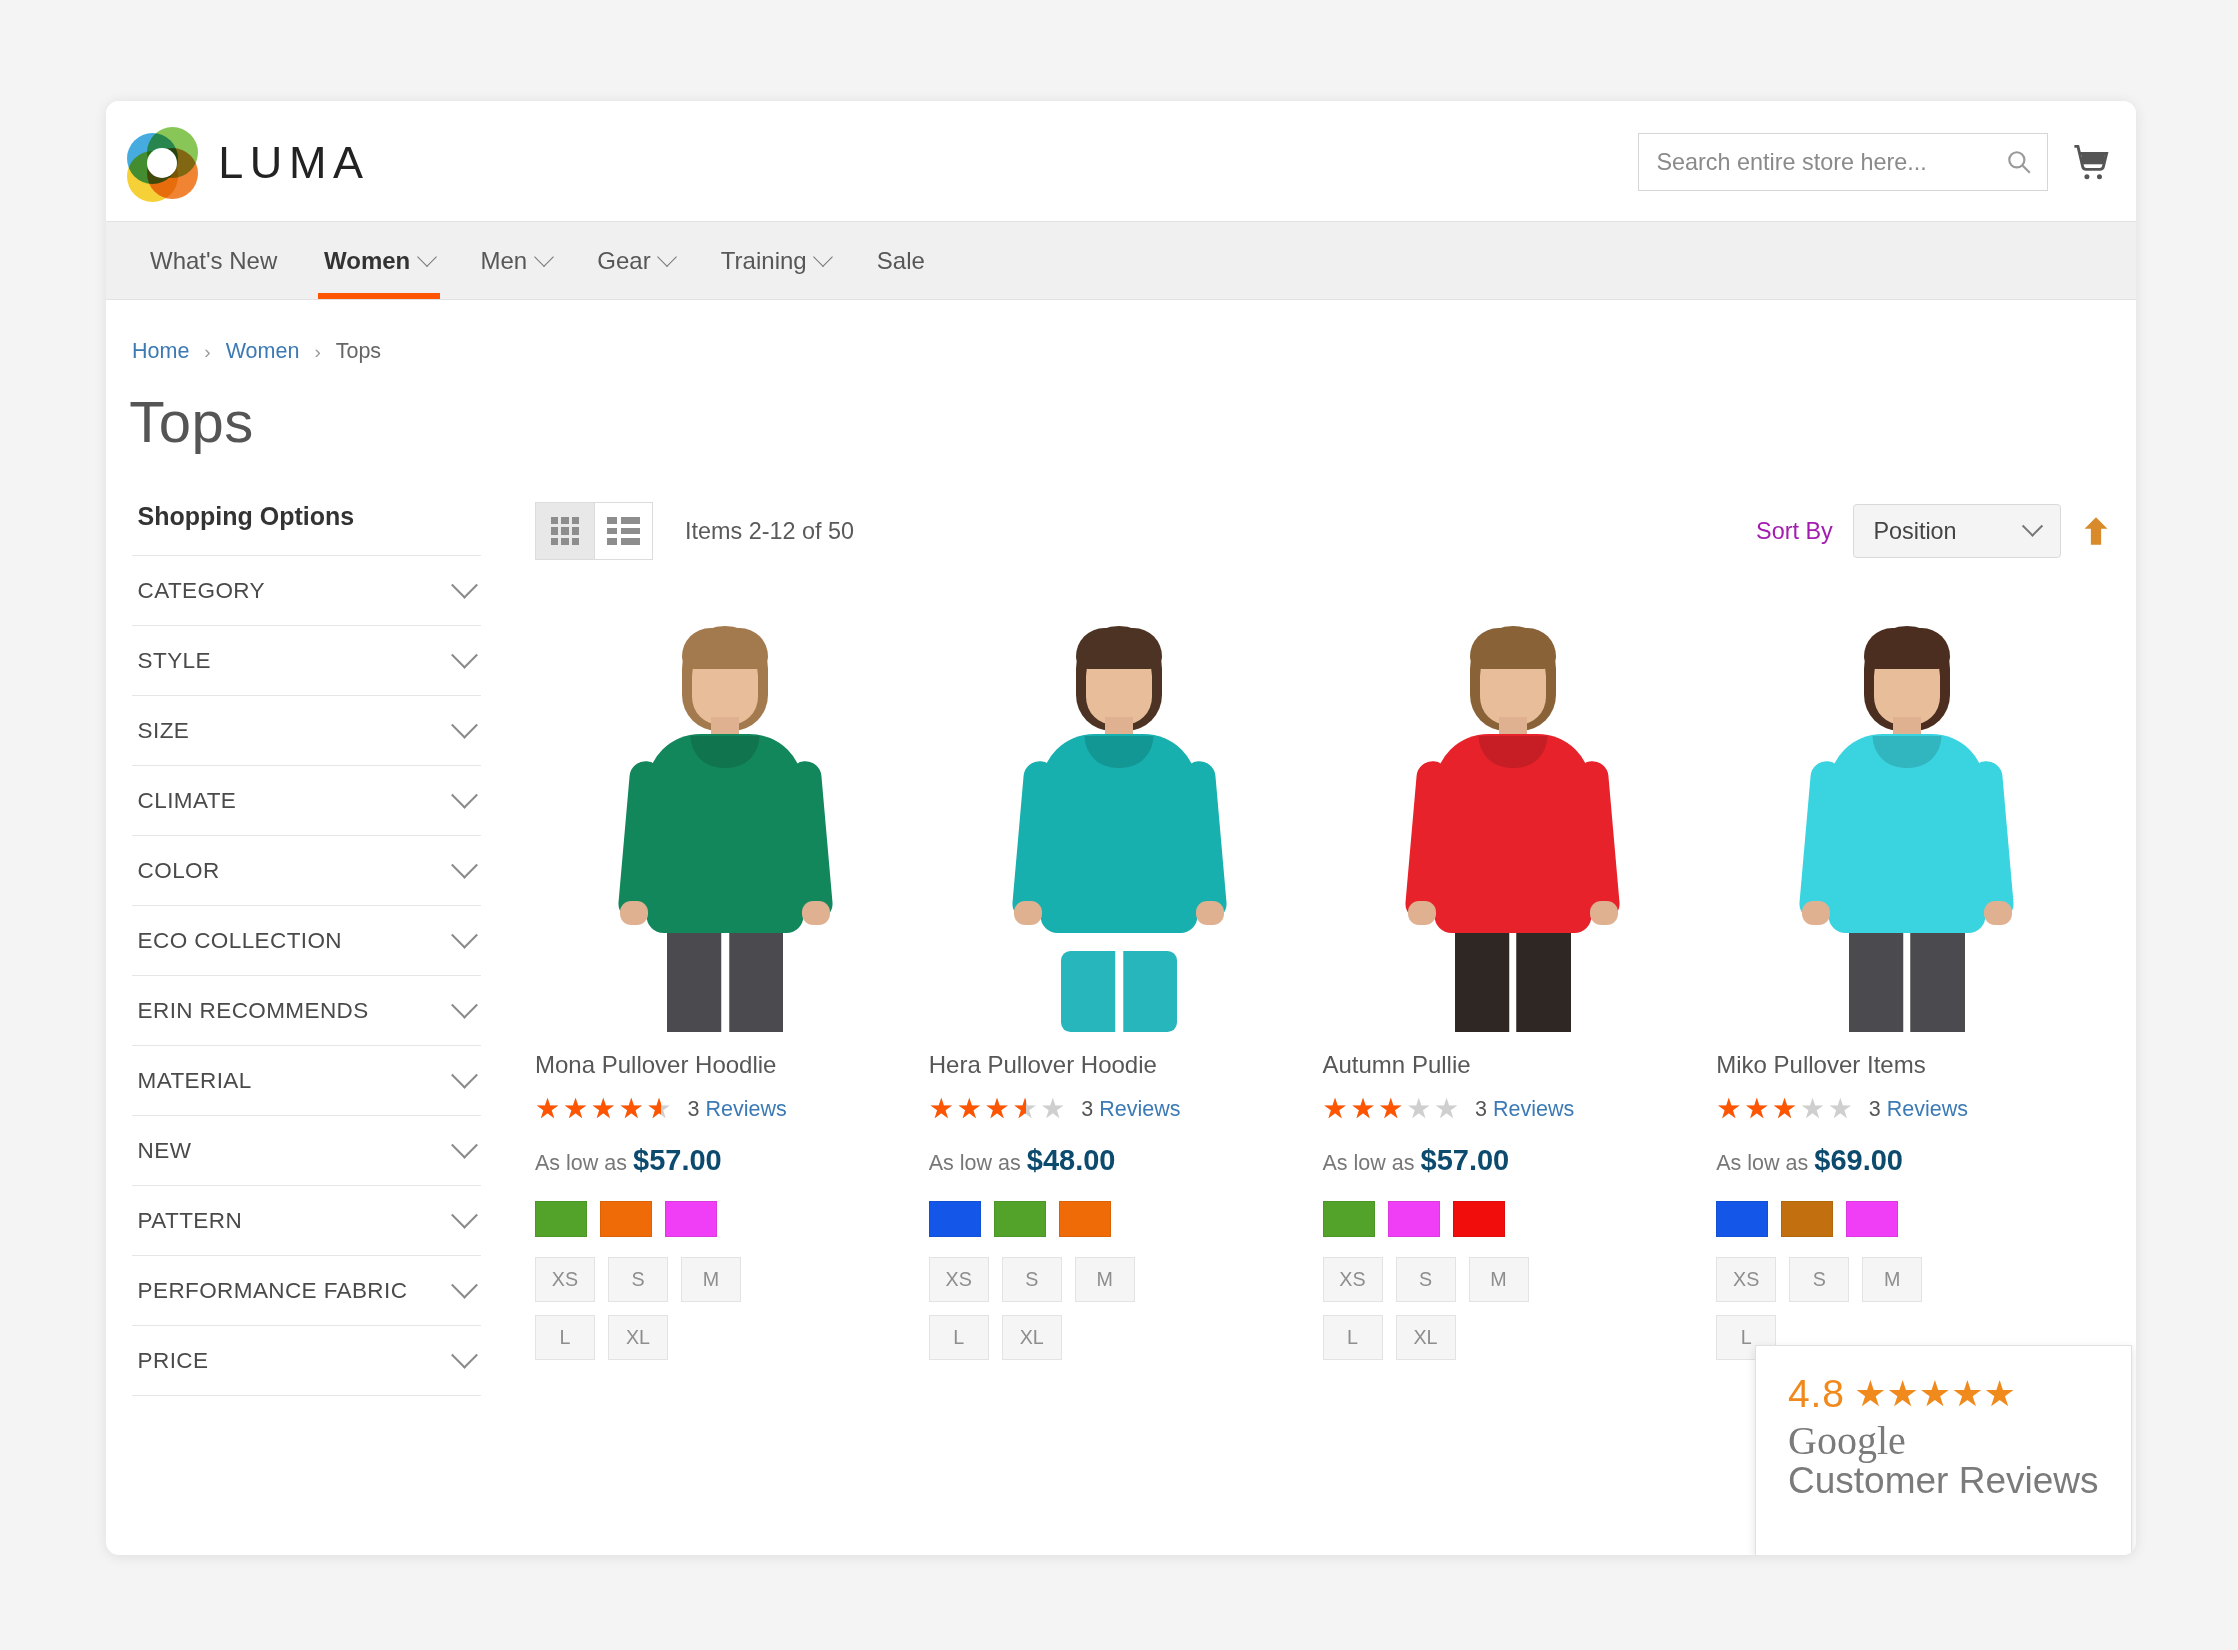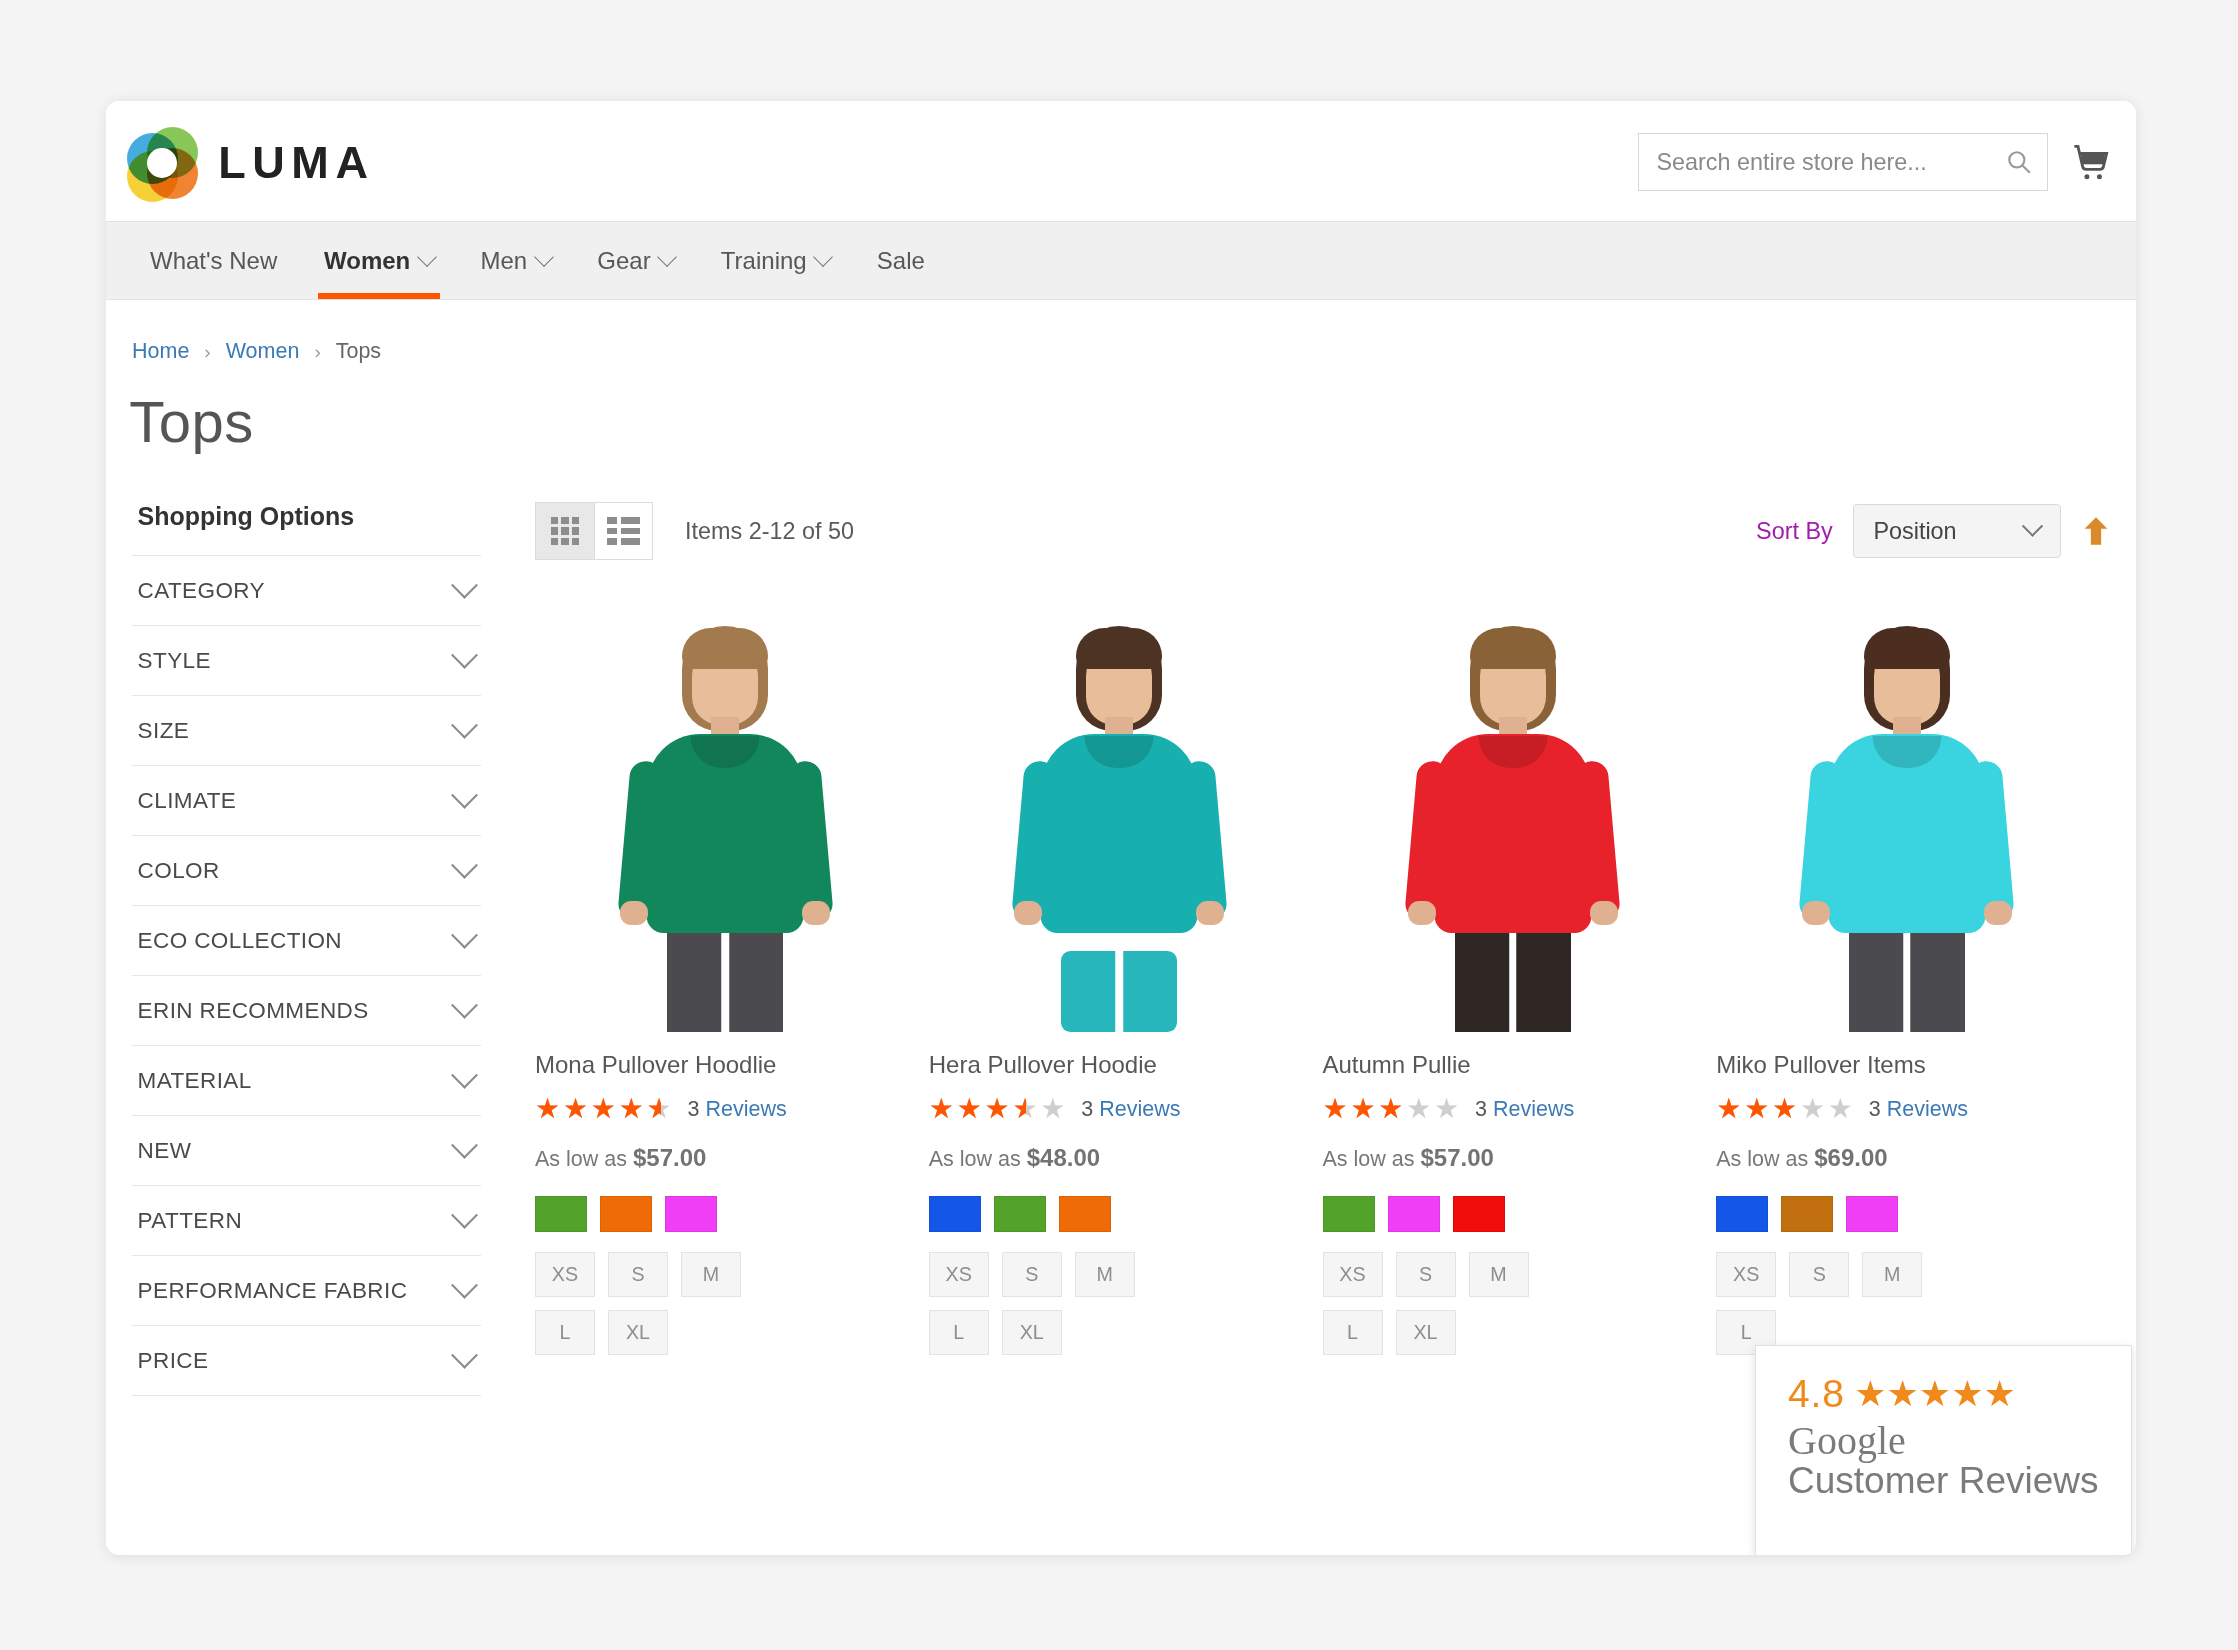--- a/index.html
+++ b/index.html
@@ -19,21 +19,21 @@
   
   .header{ position:relative; height:120px; background:#fff; }
   .logo-wrap{ position:absolute; left:20.6px; top:26px; display:flex; align-items:center; gap:20.6px; }
   .logo-mark{ position:relative; width:71px; height:71px; }
   .logo-mark .lobe{ position:absolute; width:51px; height:51px; border-radius:50%; mix-blend-mode:multiply; opacity:.92; }
   .lobe.b{ background:#36a5dd; left:0; top:5.6px; }
   .lobe.g{ background:#7ec14a; left:20.6px; top:0; }
   .lobe.o{ background:#f07a21; left:20.6px; top:20.6px; }
   .lobe.y{ background:#f5cd26; left:0; top:24px; }
   .logo-hole{ position:absolute; left:20.6px; top:20.6px; width:30px; height:30px; border-radius:50%; background:#fff; }
-  .logo-text{ font-size:45px; letter-spacing:6.6px; color:#222; font-weight:700; }
+  .logo-text{ font-size:45px; letter-spacing:6.6px; color:#222; font-weight:400; }
   .header-right{ position:absolute; right:24px; top:32px; display:flex; align-items:center; gap:20.6px; }
   .search-box{ position:relative; width:410px; height:58px; border:0.9px solid #d6d6d6; background:#fff; }
   .search-box input{
     width:100%; height:100%; border:0; outline:0; padding:0 51px 0 17px;
     font-size:23.4px; color:#333; font-family:"Liberation Sans", sans-serif; background:transparent;
   }
   .search-box input::placeholder{ color:#8a8a8a; }
   .search-icon{ position:absolute; right:15px; top:15px; width:26px; height:26px; }
   .cart-icon{ width:43px; height:43px; }
   
@@ -91,21 +91,21 @@
   .product{ position:relative; padding-right:13px; }
   .p-photo{ position:relative; height:431px; background:#fff; overflow:hidden; }
   .p-name{ font-size:24px; color:#575757; margin-top:19px; cursor:pointer; }
   .p-rating{ display:flex; align-items:center; gap:13px; margin-top:16px; }
   .stars{ position:relative; display:inline-block; font-size:28px; letter-spacing:2.8px; line-height:1; white-space:nowrap; }
   .stars .bg{ color:#cfcfcf; }
   .stars .fg{ position:absolute; left:0; top:0; color:#ff5501; overflow:hidden; white-space:nowrap; }
   .reviews{ font-size:21.5px; color:#555; }
   .reviews a{ color:#3b7ab5; text-decoration:none; }
   .p-price{ font-size:21.5px; color:#777; margin-top:20.6px; }
-  .p-price b{ color:#737373; font-size:24px; }
+  .p-price b{ color:#0c4a6e; font-size:29px; }
   .swatches{ display:flex; gap:13px; margin-top:24px; }
   .swatch{ width:52px; height:36px; border:0.9px solid rgba(0,0,0,.08); cursor:pointer; }
   .sizes{ display:flex; flex-wrap:wrap; gap:13px; margin-top:20.6px; max-width:270px; }
   .size{
     width:60px; height:45px; border:0.9px solid #e3e3e3; background:#f5f5f5;
     display:flex; align-items:center; justify-content:center;
     font-size:19.7px; color:#8e8e8e; cursor:pointer;
   }
   
   .gbadge{

